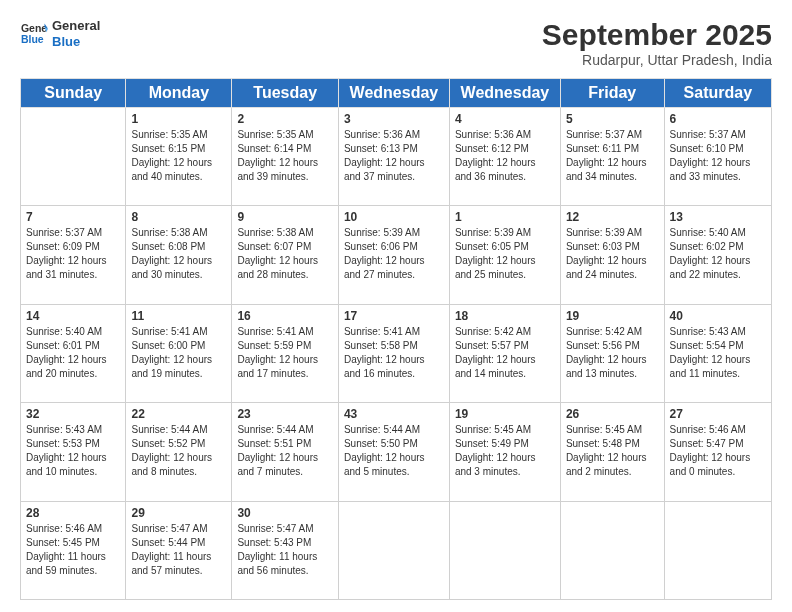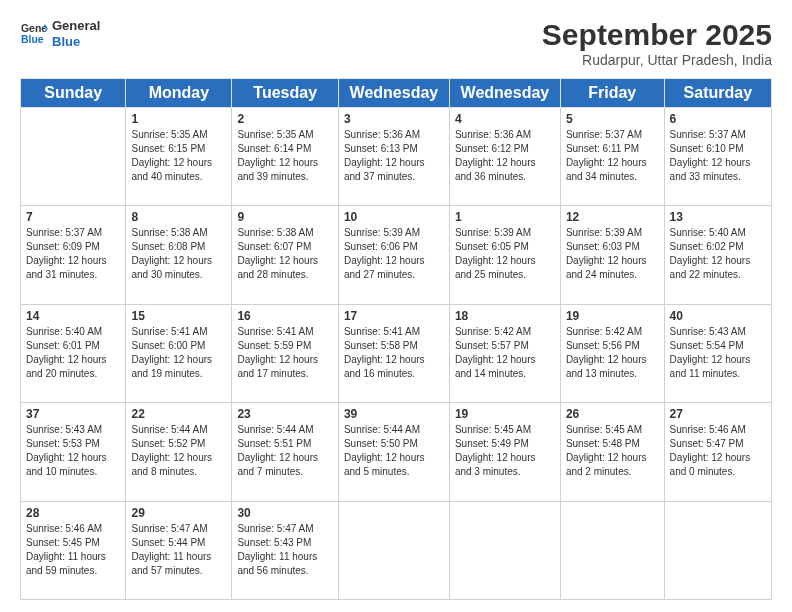--- a/index.html
+++ b/index.html
@@ -226,21 +226,21 @@
         </tr>
         <tr class="week-row">
           <td>
             <span class="day-num">14</span>
             <div class="day-info" style="white-space: pre-line;">Sunrise: 5:40 AM
 Sunset: 6:01 PM
 Daylight: 12 hours
 and 20 minutes.</div>
           </td>
           <td>
-            <span class="day-num">15</span>
+            <span class="day-num">11</span>
             <div class="day-info" style="white-space: pre-line;">Sunrise: 5:41 AM
 Sunset: 6:00 PM
 Daylight: 12 hours
 and 19 minutes.</div>
           </td>
           <td>
             <span class="day-num">16</span>
             <div class="day-info" style="white-space: pre-line;">Sunrise: 5:41 AM
 Sunset: 5:59 PM
 Daylight: 12 hours
@@ -270,42 +270,42 @@
           <td>
             <span class="day-num">40</span>
             <div class="day-info" style="white-space: pre-line;">Sunrise: 5:43 AM
 Sunset: 5:54 PM
 Daylight: 12 hours
 and 11 minutes.</div>
           </td>
         </tr>
         <tr class="week-row">
           <td>
-            <span class="day-num">37</span>
+            <span class="day-num">32</span>
             <div class="day-info" style="white-space: pre-line;">Sunrise: 5:43 AM
 Sunset: 5:53 PM
 Daylight: 12 hours
 and 10 minutes.</div>
           </td>
           <td>
             <span class="day-num">22</span>
             <div class="day-info" style="white-space: pre-line;">Sunrise: 5:44 AM
 Sunset: 5:52 PM
 Daylight: 12 hours
 and 8 minutes.</div>
           </td>
           <td>
             <span class="day-num">23</span>
             <div class="day-info" style="white-space: pre-line;">Sunrise: 5:44 AM
 Sunset: 5:51 PM
 Daylight: 12 hours
 and 7 minutes.</div>
           </td>
           <td>
-            <span class="day-num">39</span>
+            <span class="day-num">43</span>
             <div class="day-info" style="white-space: pre-line;">Sunrise: 5:44 AM
 Sunset: 5:50 PM
 Daylight: 12 hours
 and 5 minutes.</div>
           </td>
           <td>
             <span class="day-num">19</span>
             <div class="day-info" style="white-space: pre-line;">Sunrise: 5:45 AM
 Sunset: 5:49 PM
 Daylight: 12 hours

